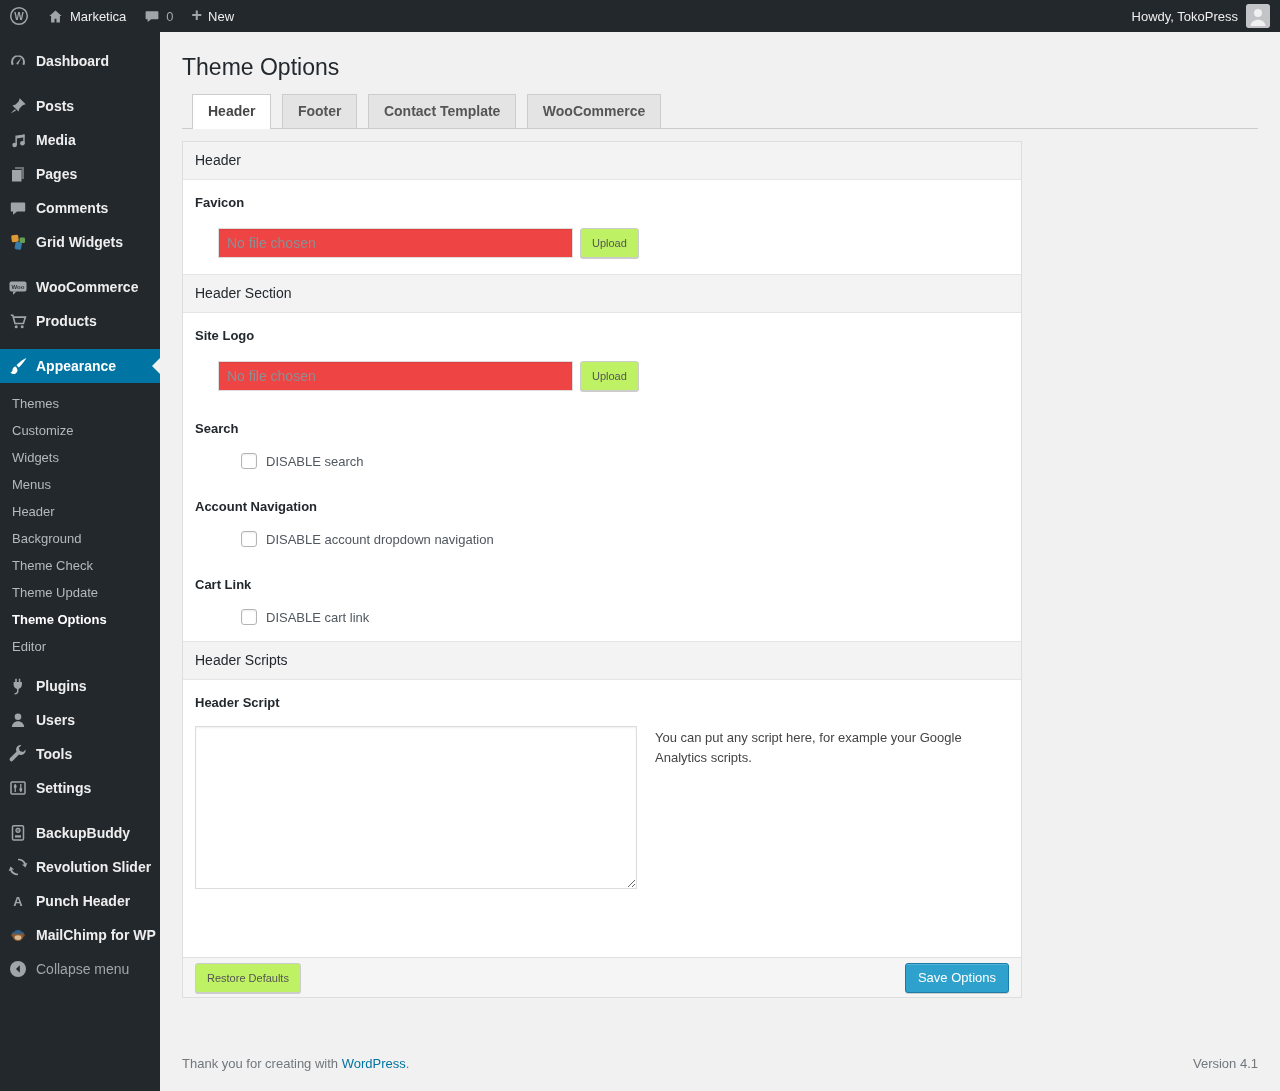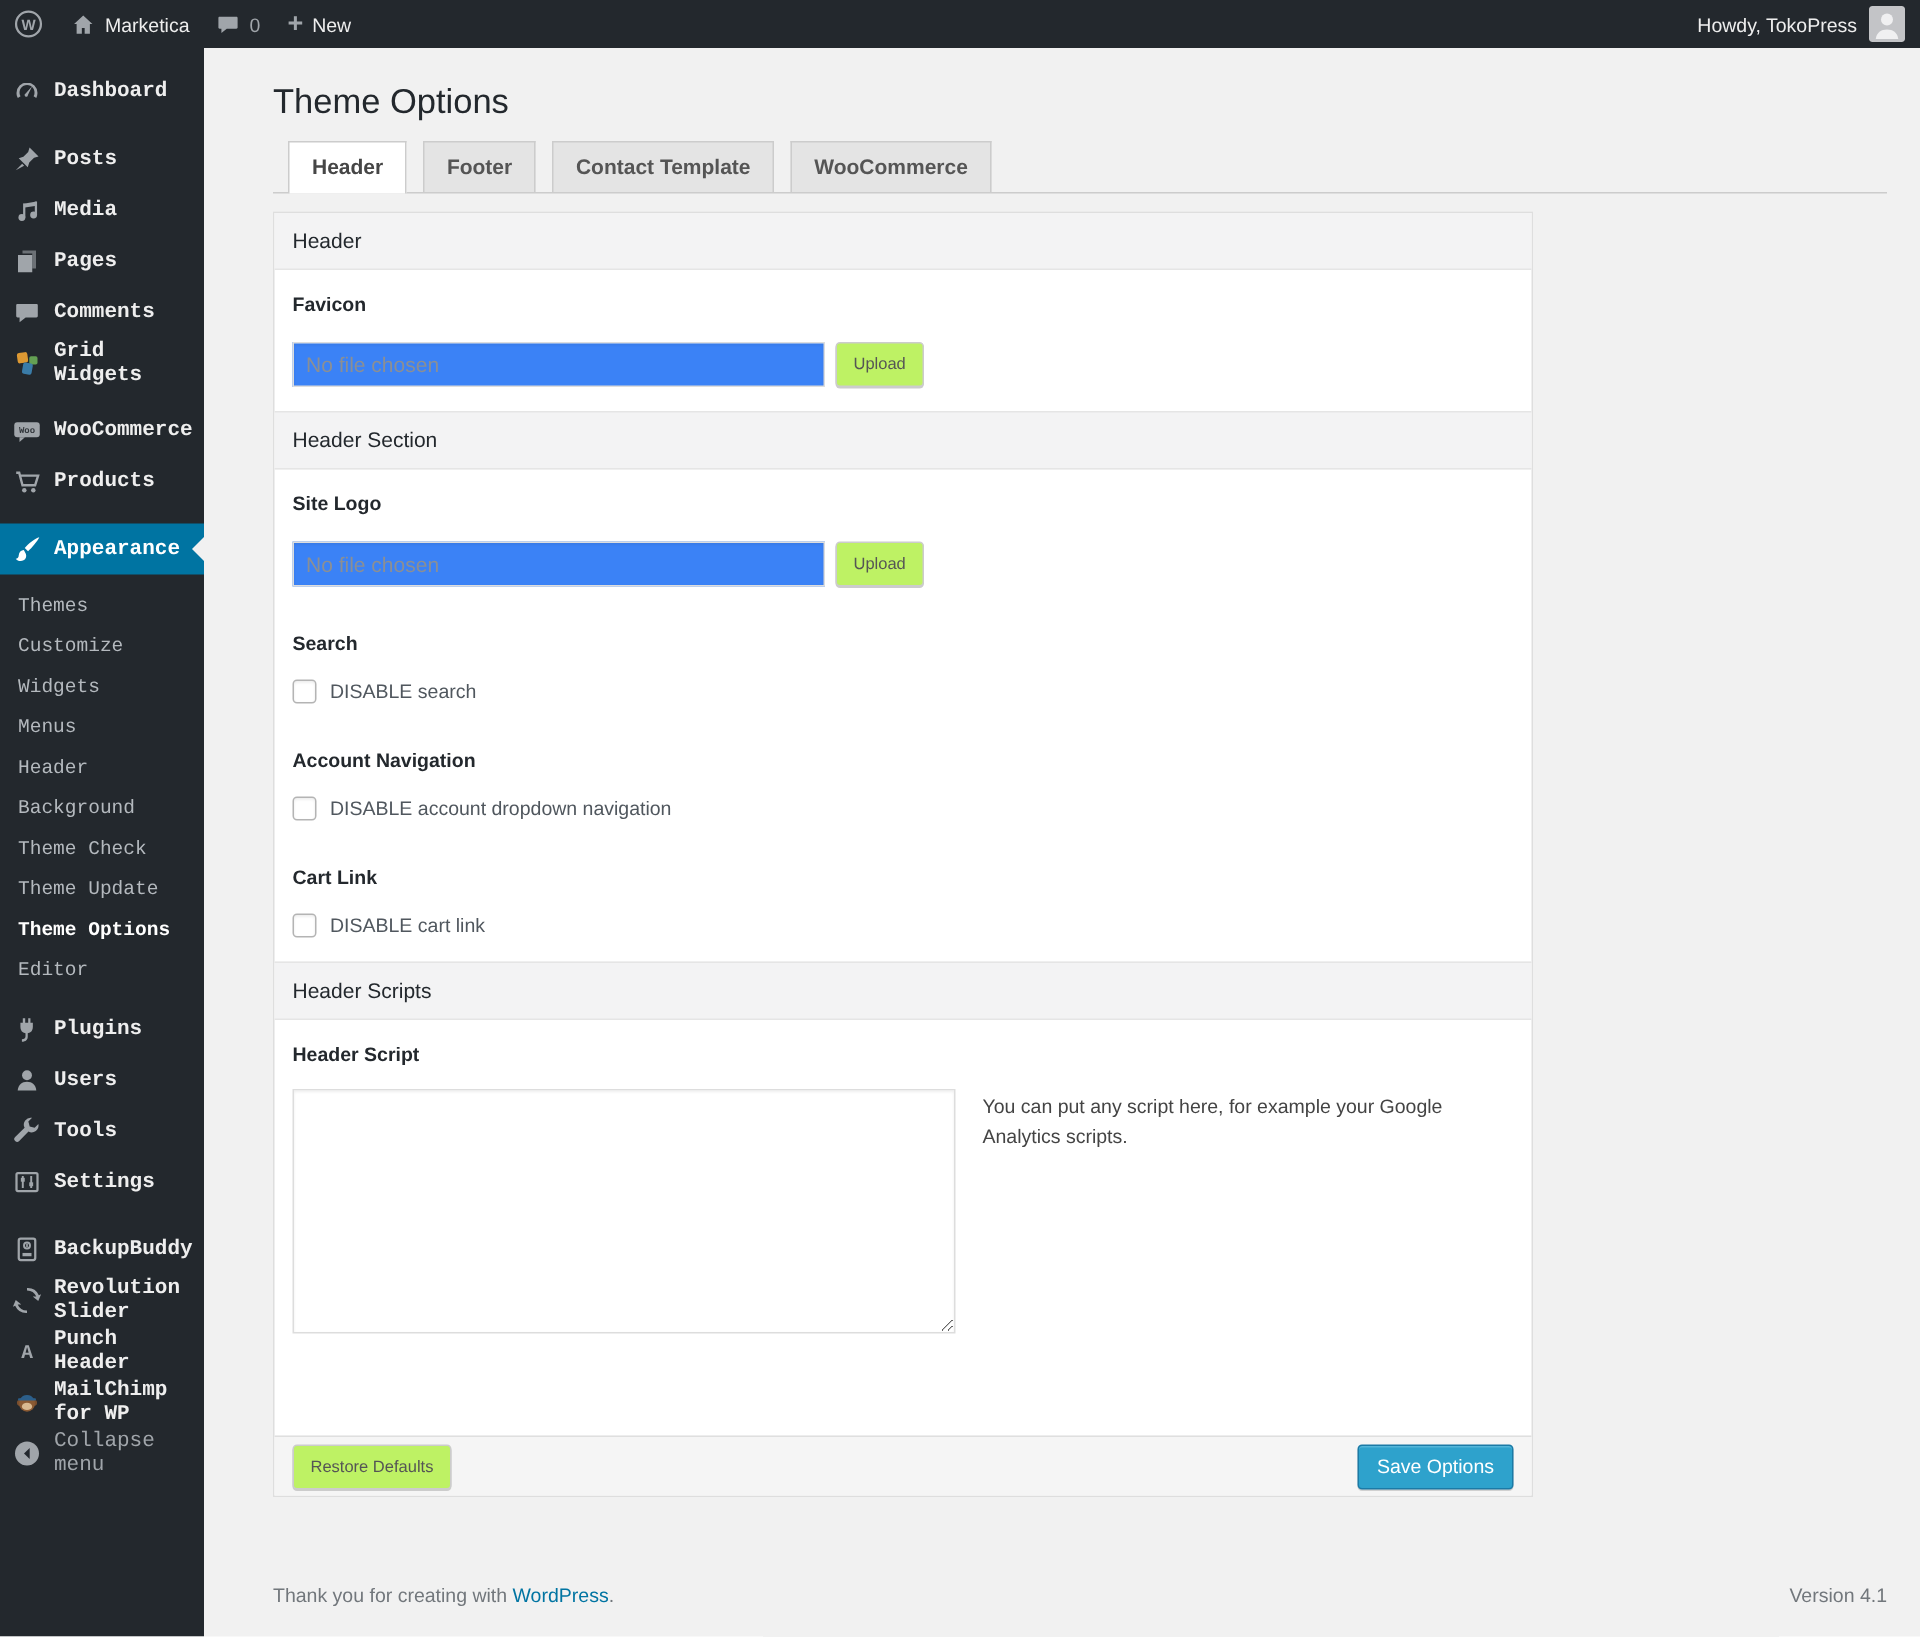--- a/index.html
+++ b/index.html
@@ -20,22 +20,22 @@
   .ab-item { display:flex; align-items:center; gap:6px; padding:0 9px; height:32px; cursor:pointer; }
   .ab-icon { display:flex; align-items:center; justify-content:center; }
   .ab-count { color:#a0a5aa; }
   .ab-plus { color:#a0a5aa; font-size:18px; font-weight:bold; line-height:1; margin-top:-2px; }
   .ab-spacer { flex:1; }
   .ab-howdy { display:flex; align-items:center; gap:8px; padding:0 10px; }
   .avatar { width:24px; height:24px; border-radius:2px; overflow:hidden; display:block; }
 
   
   #sidebar {
-    position:absolute; top:32px; left:0; width:136px; height:1059px;
-    background:#23282d; padding-top:12px;font-family:Liberation Mono, monospace;
+    position:absolute; top:32px; left:0; width:160px; height:1059px;
+    background:#23282d; padding-top:12px;
   }
   .menu-item {
     height:34px; display:flex; align-items:center; cursor:pointer;
     color:#eee; font-size:14px; font-weight:600; position:relative;
   }
   .menu-item .icon { width:20px; height:20px; margin:0 8px; flex:0 0 20px; display:flex; align-items:center; justify-content:center; }
   .menu-sep { height:11px; }
   .menu-item.active { background:#0074a2; color:#fff; }
   .menu-item.active::after {
     content:""; position:absolute; right:0; top:50%; transform:translateY(-50%);
@@ -67,31 +67,31 @@
   .panel-head {
     background:#f3f3f4; border-bottom:1px solid #e5e5e5; border-top:1px solid #e5e5e5;
     padding:10px 12px; font-size:14px; color:#23282d; line-height:17px;
   }
   .panel-head:first-child { border-top:none; }
   .panel-body { padding:0 12px 16px; }
   .field-label { font-weight:bold; font-size:13px; color:#23282d; margin-top:15px; line-height:16px; }
   .field-label.gap { margin-top:30px; }
   .file-row { display:flex; gap:7px; margin-top:17px; }
   .text-input {
-    width:355px; height:30px; border:1px solid #ddd; background:#3b82f6;
+    width:355px; height:30px; border:1px solid #ddd; background:#ef4444;
     padding:0 8px; font-size:14px; color:#32373c; font-family:"Liberation Sans", sans-serif;
-    box-shadow:inset 0 1px 2px rgba(0,0,0,.07); border-radius:0;
+    box-shadow:inset 0 1px 2px rgba(0,0,0,.07); border-radius:0;margin-left:23px;
   }
   .text-input::placeholder { color:#8b8f94; opacity:1; }
   .btn {
     height:30px; padding:0 11px; background:#bef264; border:1px solid #ccc; border-radius:3px;
     font-size:11px; color:#555; cursor:pointer; font-family:"Liberation Sans", sans-serif;
     box-shadow:0 1px 0 #ccc;
   }
-  .check-row { display:flex; gap:9px; margin-top:16px; font-size:13px; color:#50575e; }
+  .check-row { display:flex; align-items:center; gap:9px; margin-top:16px; font-size:13px; color:#50575e;margin-left:46px; }
   .check-row input[type=checkbox] {
     appearance:none; -webkit-appearance:none; width:16px; height:16px; margin:0;
     border:1px solid #b4b4b4; border-radius:3px; background:#fff; cursor:pointer;
     box-shadow:inset 0 1px 2px rgba(0,0,0,.08);
   }
   .script-row { display:flex; gap:18px; margin-top:15px; }
   .script-area {
     width:442px; height:163px; border:1px solid #ddd; background:#fff; resize:both;
     box-shadow:inset 0 1px 2px rgba(0,0,0,.07); position:relative;
     font-family:"Liberation Mono", monospace;

